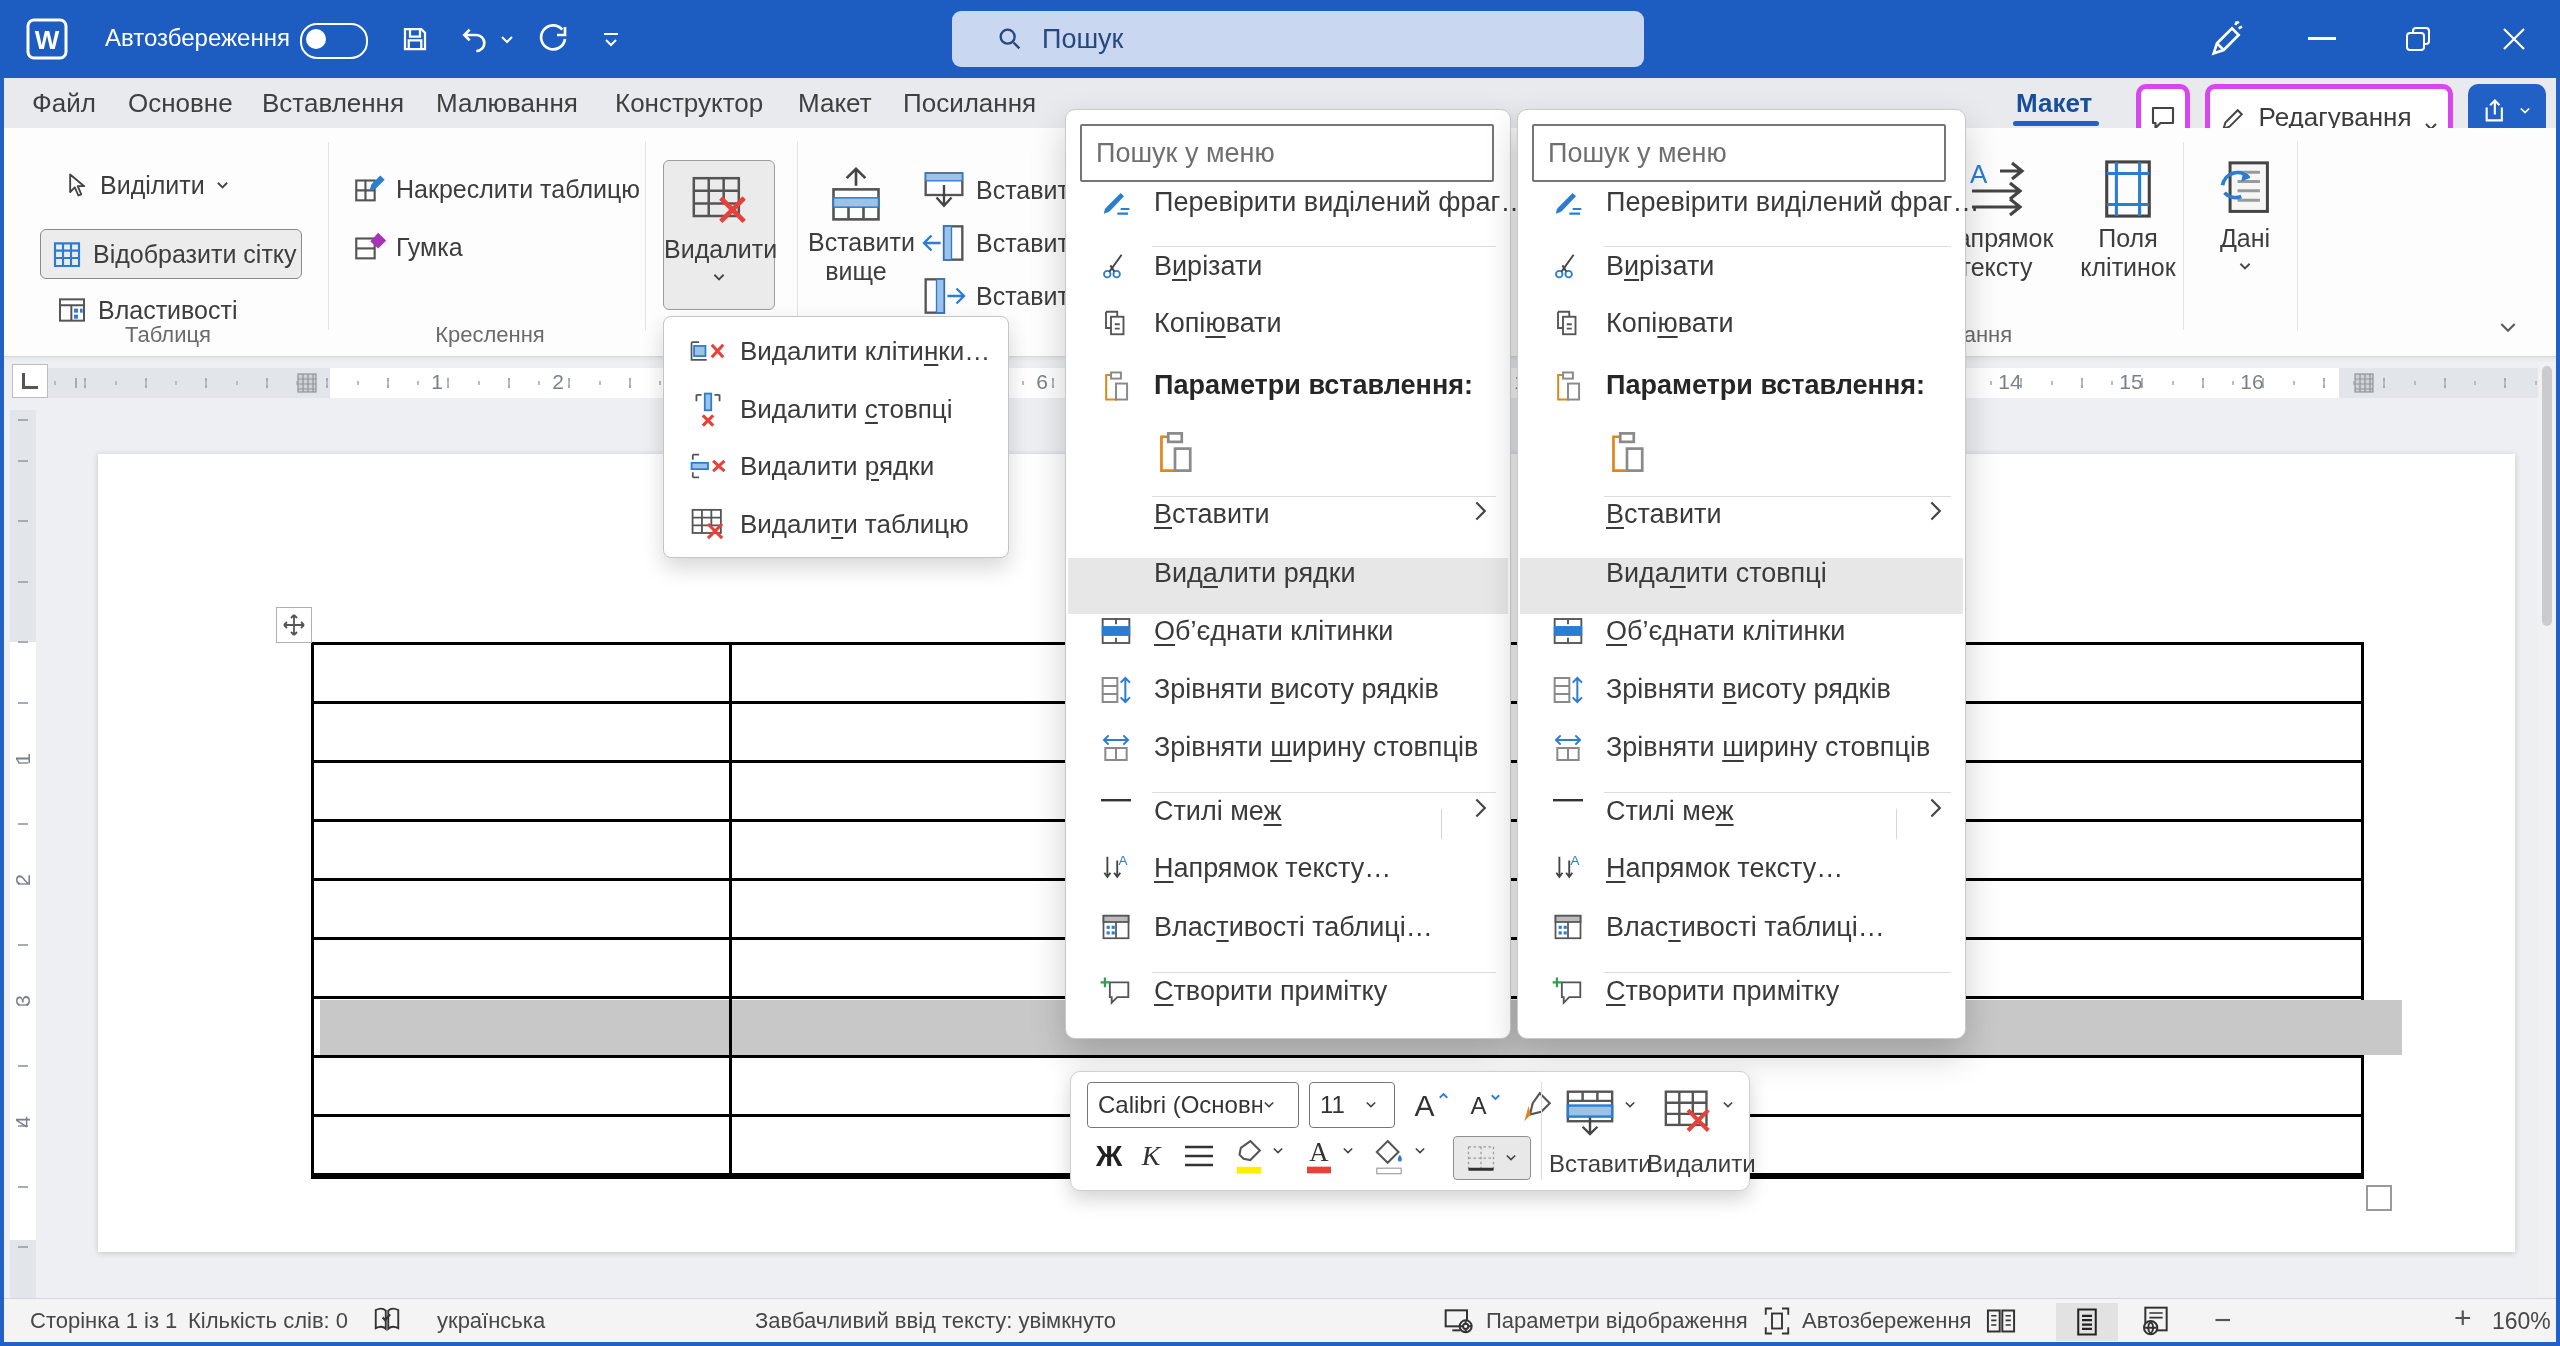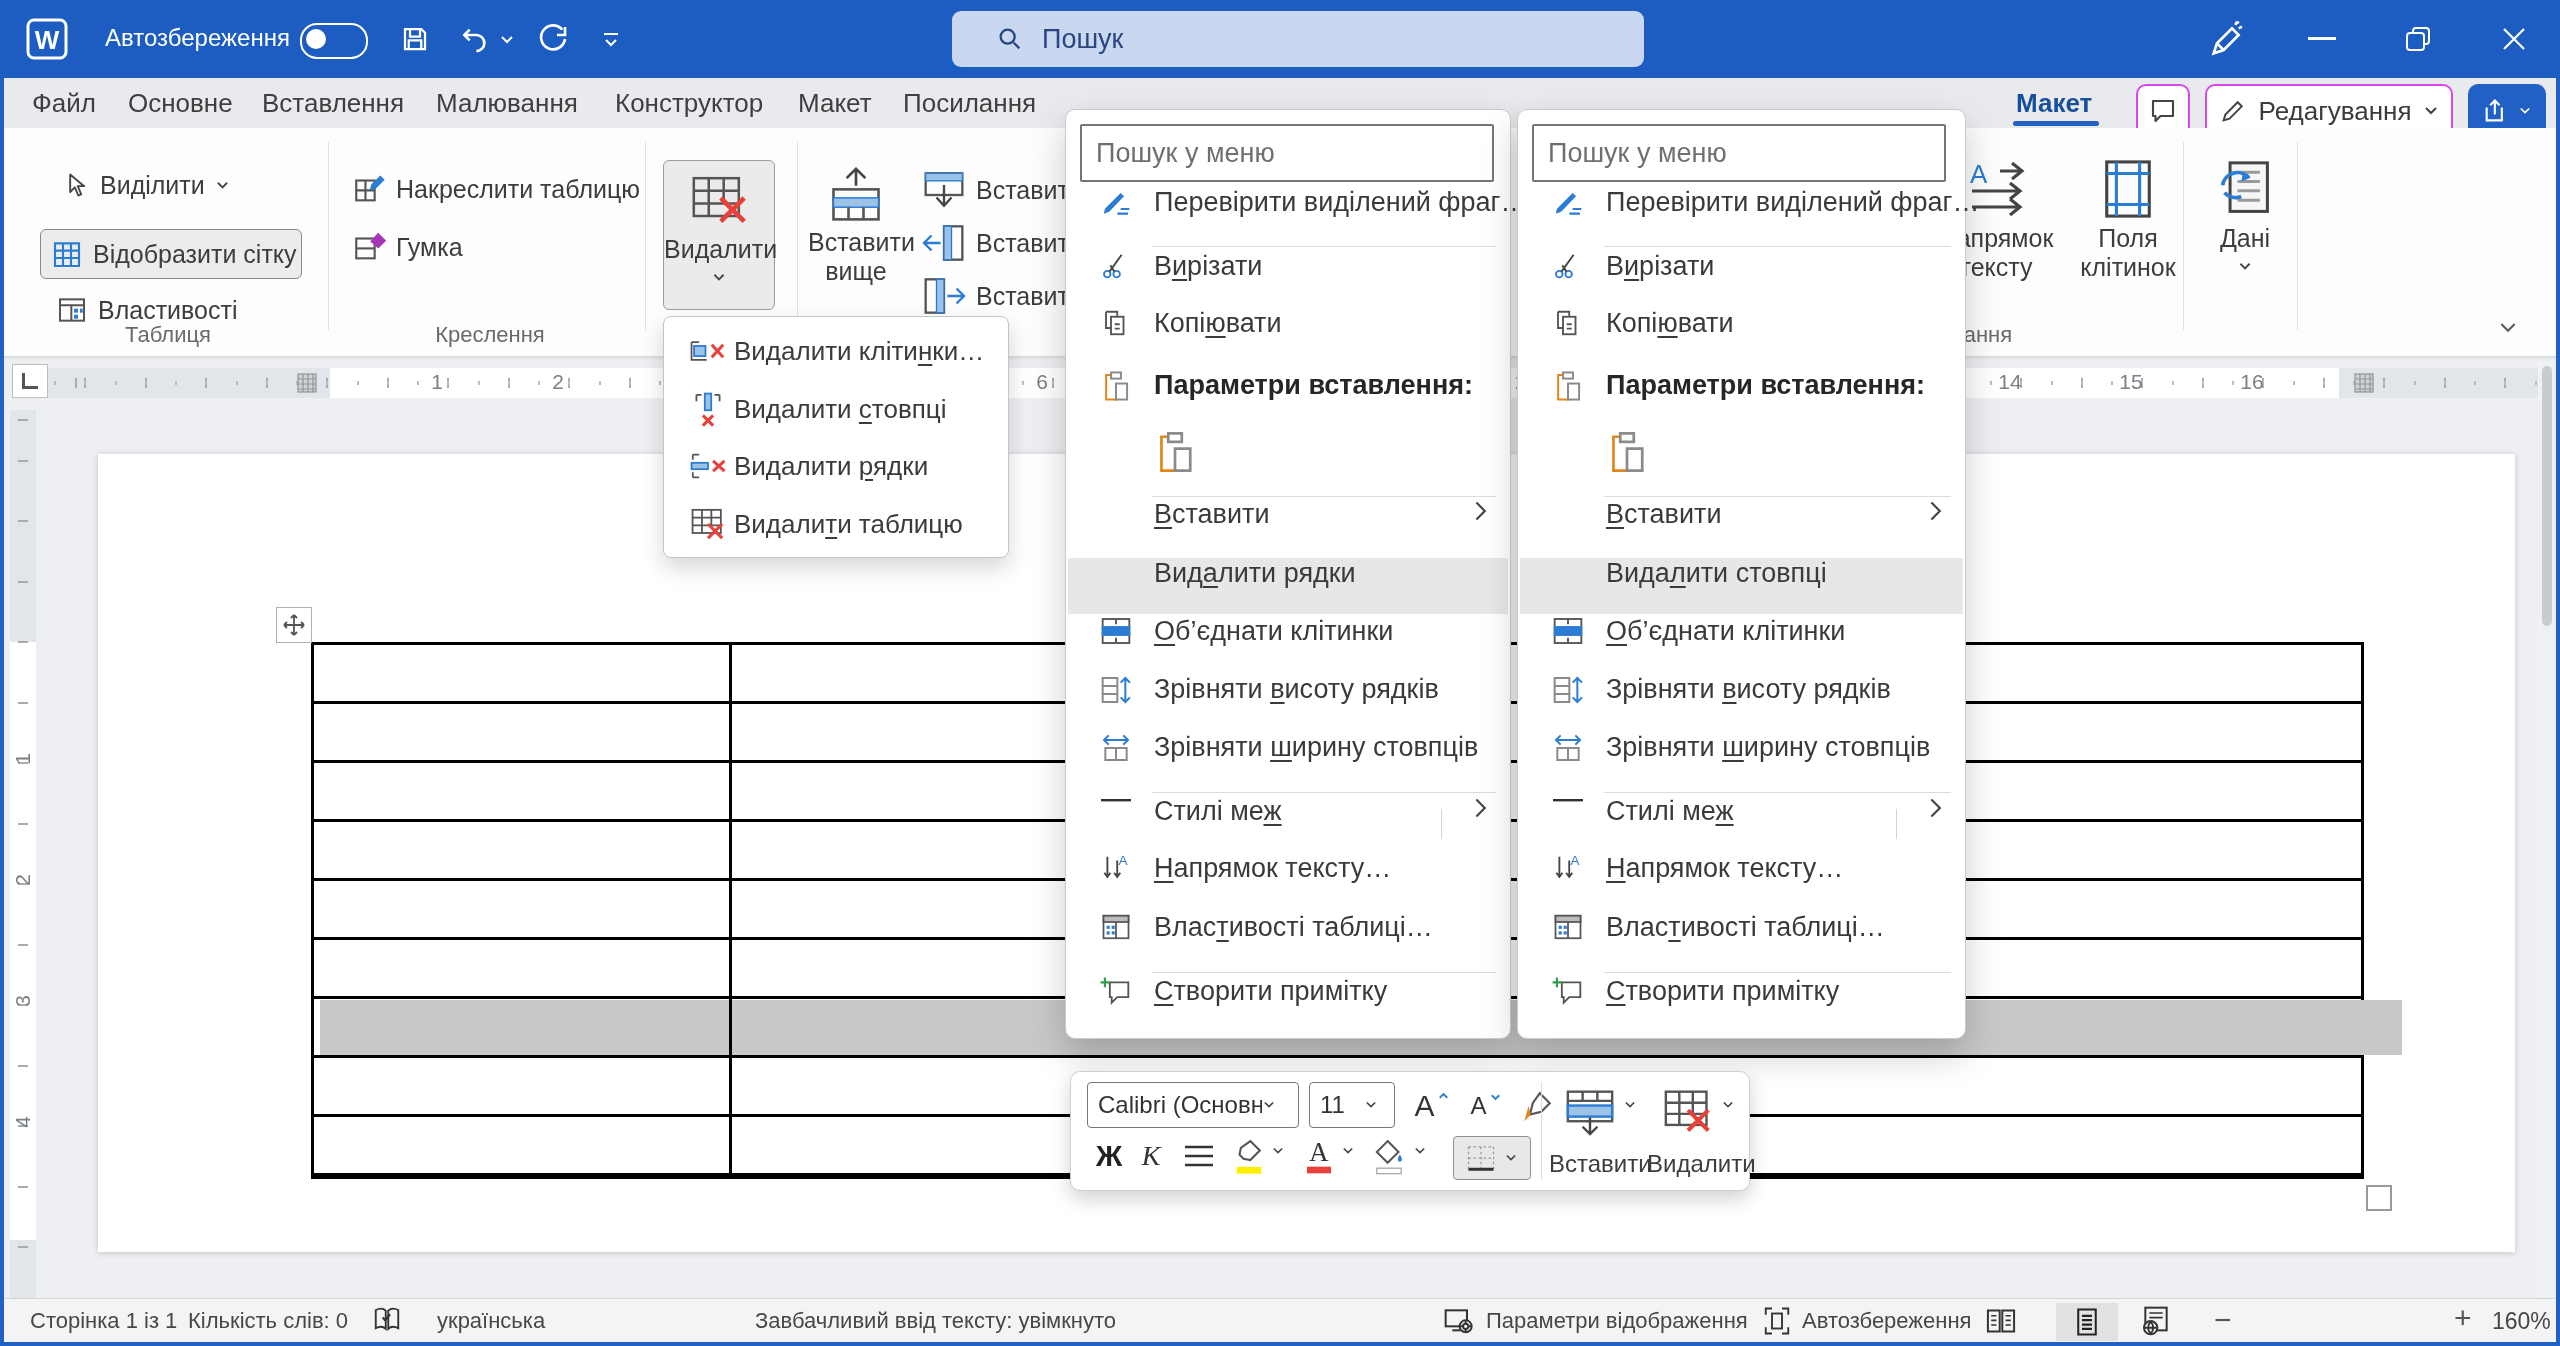--- a/index.html
+++ b/index.html
@@ -13,22 +13,22 @@
   .toggle{position:absolute;left:300px;top:23px;width:64px;height:32px;border:2px solid #fff;border-radius:17px;}
   .toggle .knob{position:absolute;left:4px;top:4px;width:20px;height:20px;background:#fff;border-radius:50%;}
   .searchbox{position:absolute;left:952px;top:11px;width:692px;height:56px;background:#c9d7f0;border-radius:9px;
              display:flex;align-items:center;}
   .searchbox .stext{margin-left:18px;font-size:27px;color:#28477f;}
   
   .tabrow{position:absolute;left:0;top:78px;width:2560px;height:50px;background:#e8eaee;}
   .rtab{position:absolute;top:0;height:50px;display:flex;align-items:center;font-size:26px;color:#3f3f3f;white-space:nowrap;}
   .rtab.sel{color:#174f9b;font-weight:700;}
   .tabunderline{position:absolute;left:2013px;top:121px;width:86px;height:5px;background:#2160c4;border-radius:3px;}
-  .chipbtn{position:absolute;top:84px;height:54px;background:#fff;border:2px solid #d946ef;border-radius:10px;
-           display:flex;align-items:center;justify-content:center;box-sizing:border-box;}
+  .chipbtn{position:absolute;top:84px;height:54px;background:#fff;border:5px solid #d946ef;border-radius:10px;
+           display:flex;align-items:flex-end;justify-content:center;box-sizing:border-box;}
   .sharebtn{position:absolute;left:2468px;top:84px;width:78px;height:54px;background:#2160c4;border-radius:10px;
             display:flex;align-items:center;justify-content:center;gap:8px;}
   
   .ribbon{position:absolute;left:0;top:128px;width:2560px;height:228px;background:#fdfdfd;
           border-bottom:1px solid #d6d8db;box-shadow:0 2px 3px rgba(0,0,0,.05);}
   .rb-item{position:absolute;display:flex;align-items:center;gap:10px;font-size:25px;color:#3d3d3d;white-space:nowrap;}
   .rb-sep{position:absolute;top:14px;width:1px;height:188px;background:#e2e2e2;}
   .rb-grouplabel{position:absolute;top:194px;font-size:22px;color:#6a6a6a;text-align:center;white-space:nowrap;}
   .gridbtn{position:absolute;left:40px;top:101px;width:262px;height:50px;background:#ececec;border:1.5px solid #8a8a8a;
            border-radius:6px;display:flex;align-items:center;gap:10px;box-sizing:border-box;padding-left:10px;}
@@ -59,21 +59,21 @@
   .tsel{position:absolute;left:6px;top:355px;width:2082px;height:55px;background:#c8c8c8;}
   .tdiv{position:absolute;left:415px;top:0;width:3px;height:100%;background:#000;}
   .movehandle{position:absolute;left:276px;top:607px;width:36px;height:36px;background:#fff;border:1.5px solid #b0b0b0;
               box-sizing:border-box;display:flex;align-items:center;justify-content:center;z-index:5;}
   .resizehandle{position:absolute;left:2366px;top:1185px;width:26px;height:26px;background:#fff;border:2px solid #9a9a9a;box-sizing:border-box;z-index:5;}
   
   .ddmenu{position:absolute;left:663px;top:316px;width:344px;height:240px;background:#fff;border:1px solid #c5c5c5;
           border-radius:8px;box-shadow:0 10px 22px rgba(0,0,0,.16);z-index:40;}
   .ddi{position:absolute;left:6px;right:6px;height:50px;display:flex;align-items:center;}
   .ddic{width:40px;margin-left:18px;display:flex;justify-content:center;flex:none;}
-  .ddlb{margin-left:6px;font-size:26px;color:#3b3b3b;white-space:nowrap;}
+  .ddlb{margin-left:12px;font-size:26px;color:#3b3b3b;white-space:nowrap;}
   .cmenu{position:absolute;top:109px;width:446px;height:930px;background:#fff;border:1px solid #c9c9c9;border-radius:10px;
          box-shadow:0 16px 36px rgba(0,0,0,.20);z-index:50;box-sizing:border-box;}
   .msearch{position:absolute;left:14px;top:14px;width:414px;height:58px;border:2px solid #757575;border-radius:2px;
            font-size:27px;color:#555;padding:0 14px;box-sizing:border-box;outline:none;background:#fff;
            font-family:"Liberation Sans","DejaVu Sans",sans-serif;}
   .msearch::placeholder{color:#6f6f6f;opacity:1;}
   .mi{position:absolute;left:2px;right:2px;height:56px;display:flex;align-items:flex-start;}
   .mi.hl{background:#e7e7e7;}
   .mic{width:44px;margin-left:26px;display:flex;justify-content:center;flex:none;}
   .mlb{margin-left:16px;font-size:27px;color:#3a3a3a;white-space:nowrap;}

